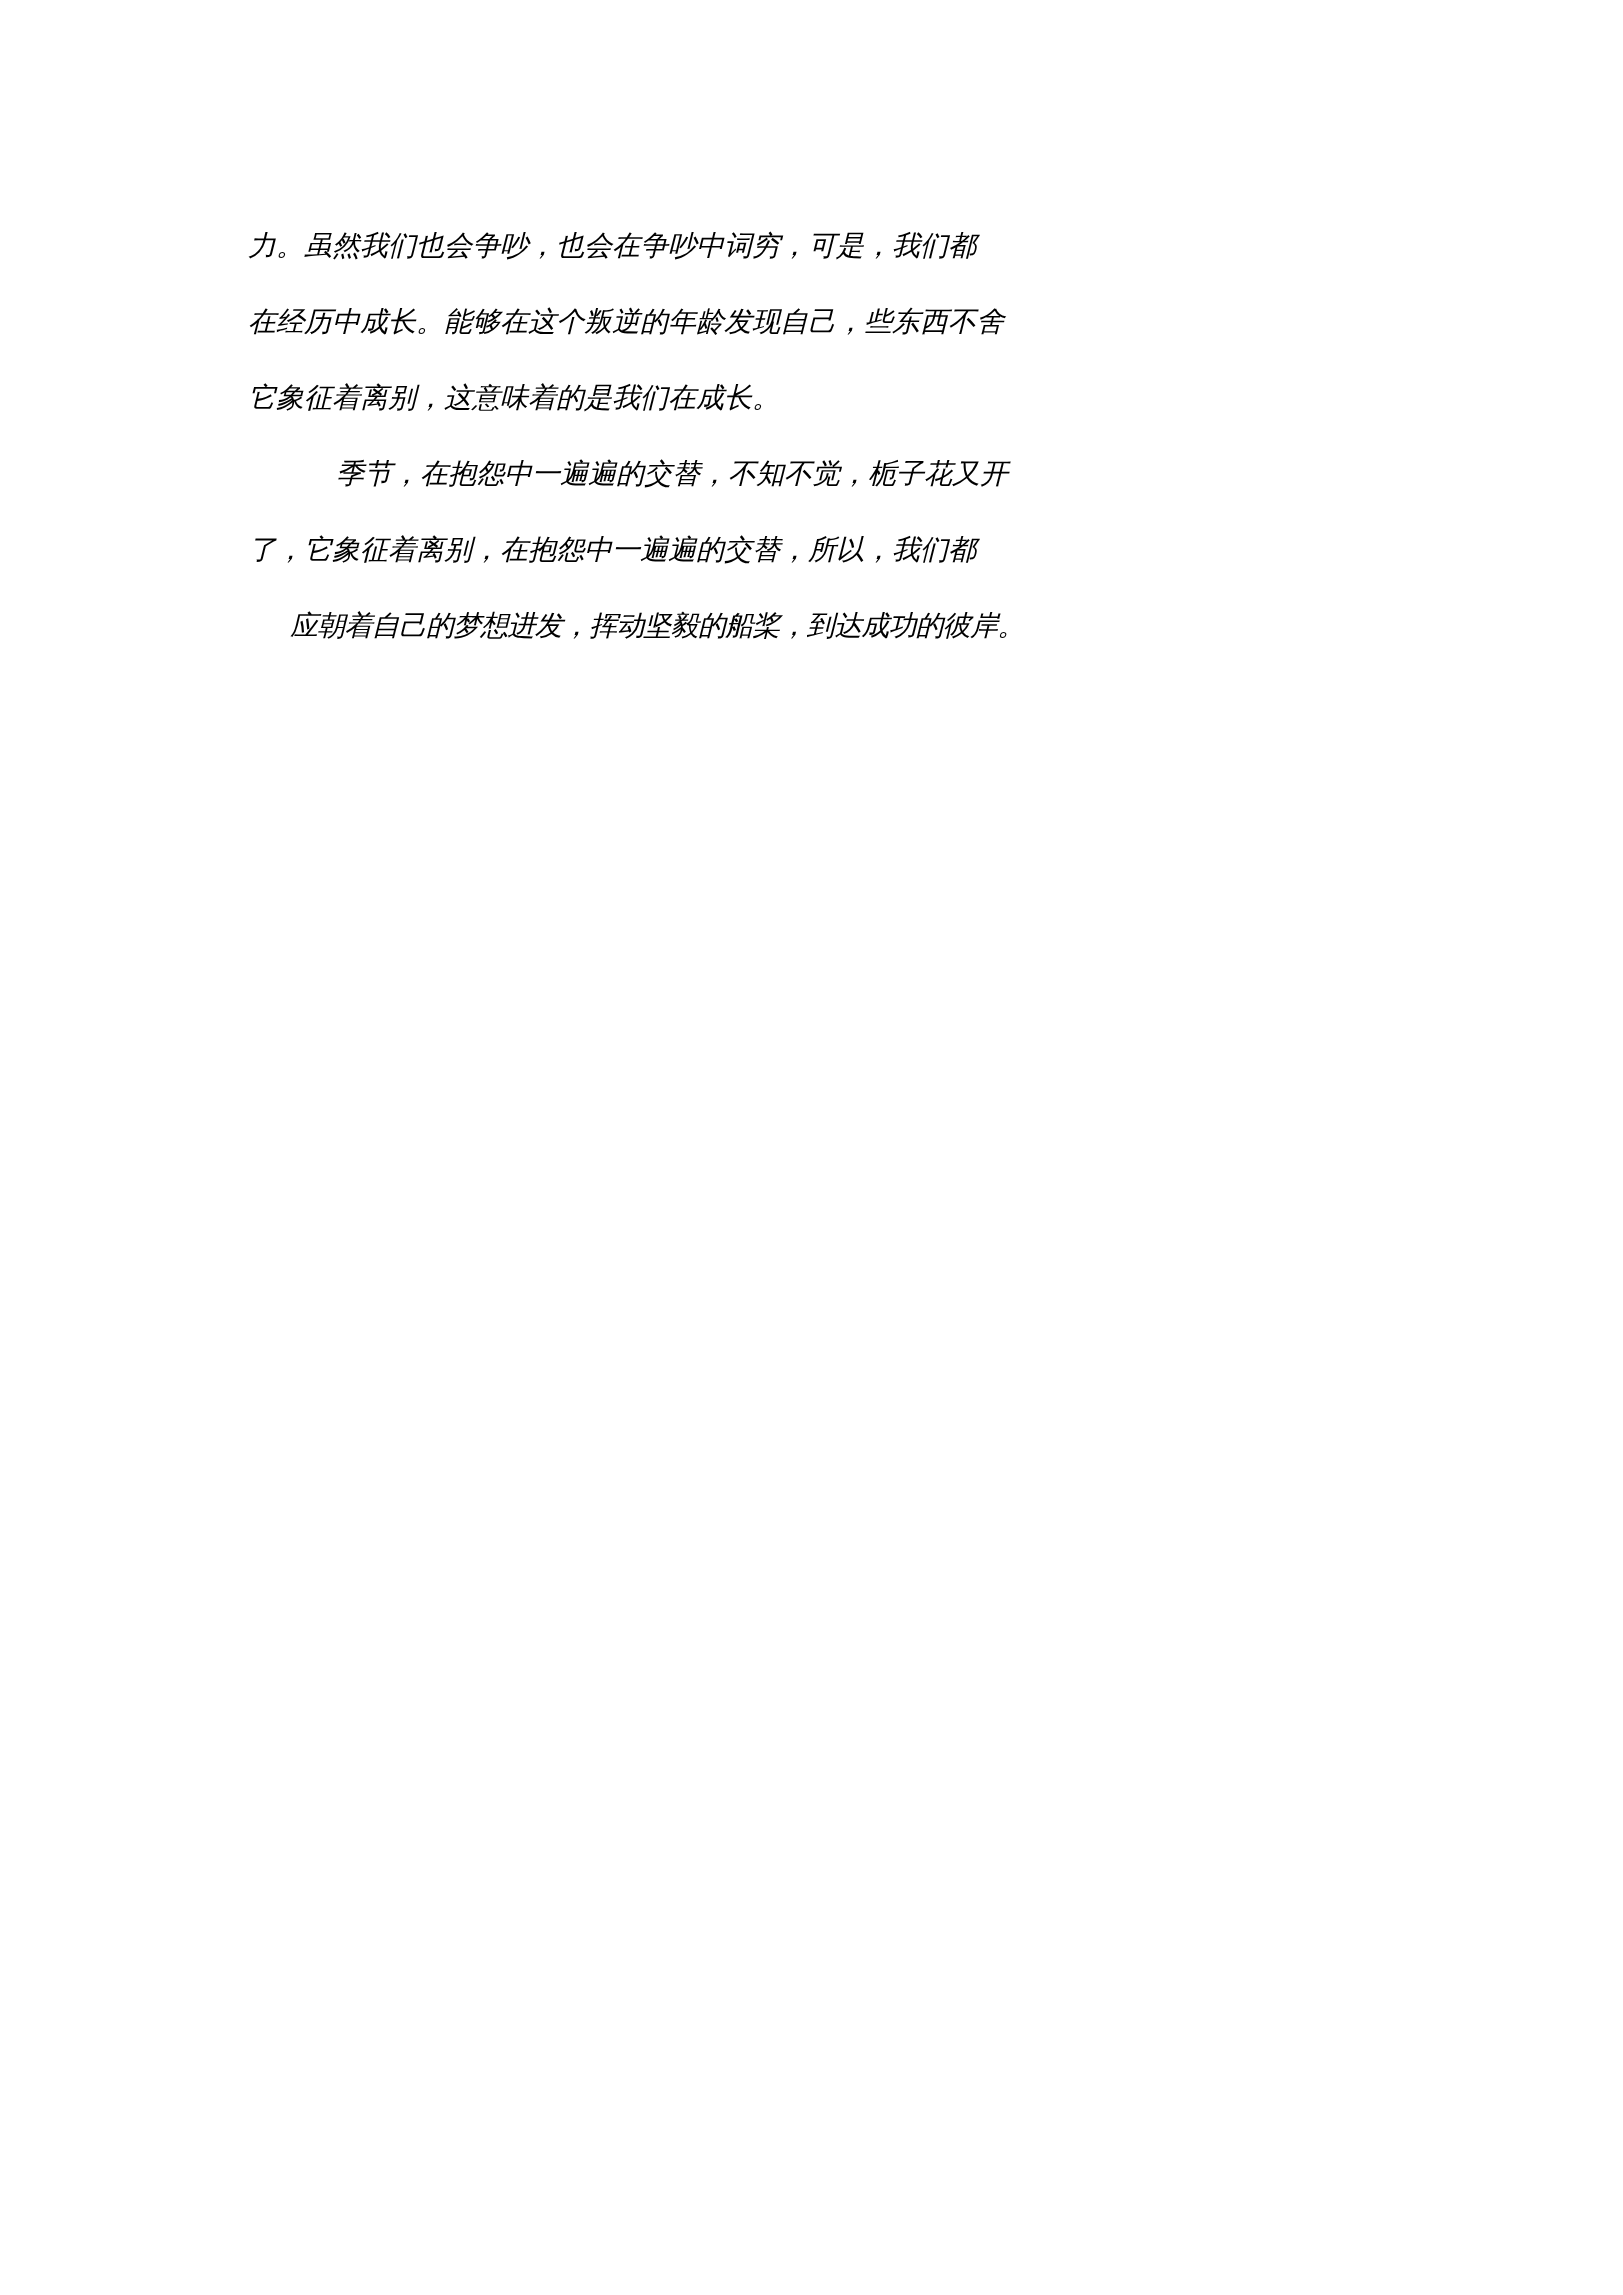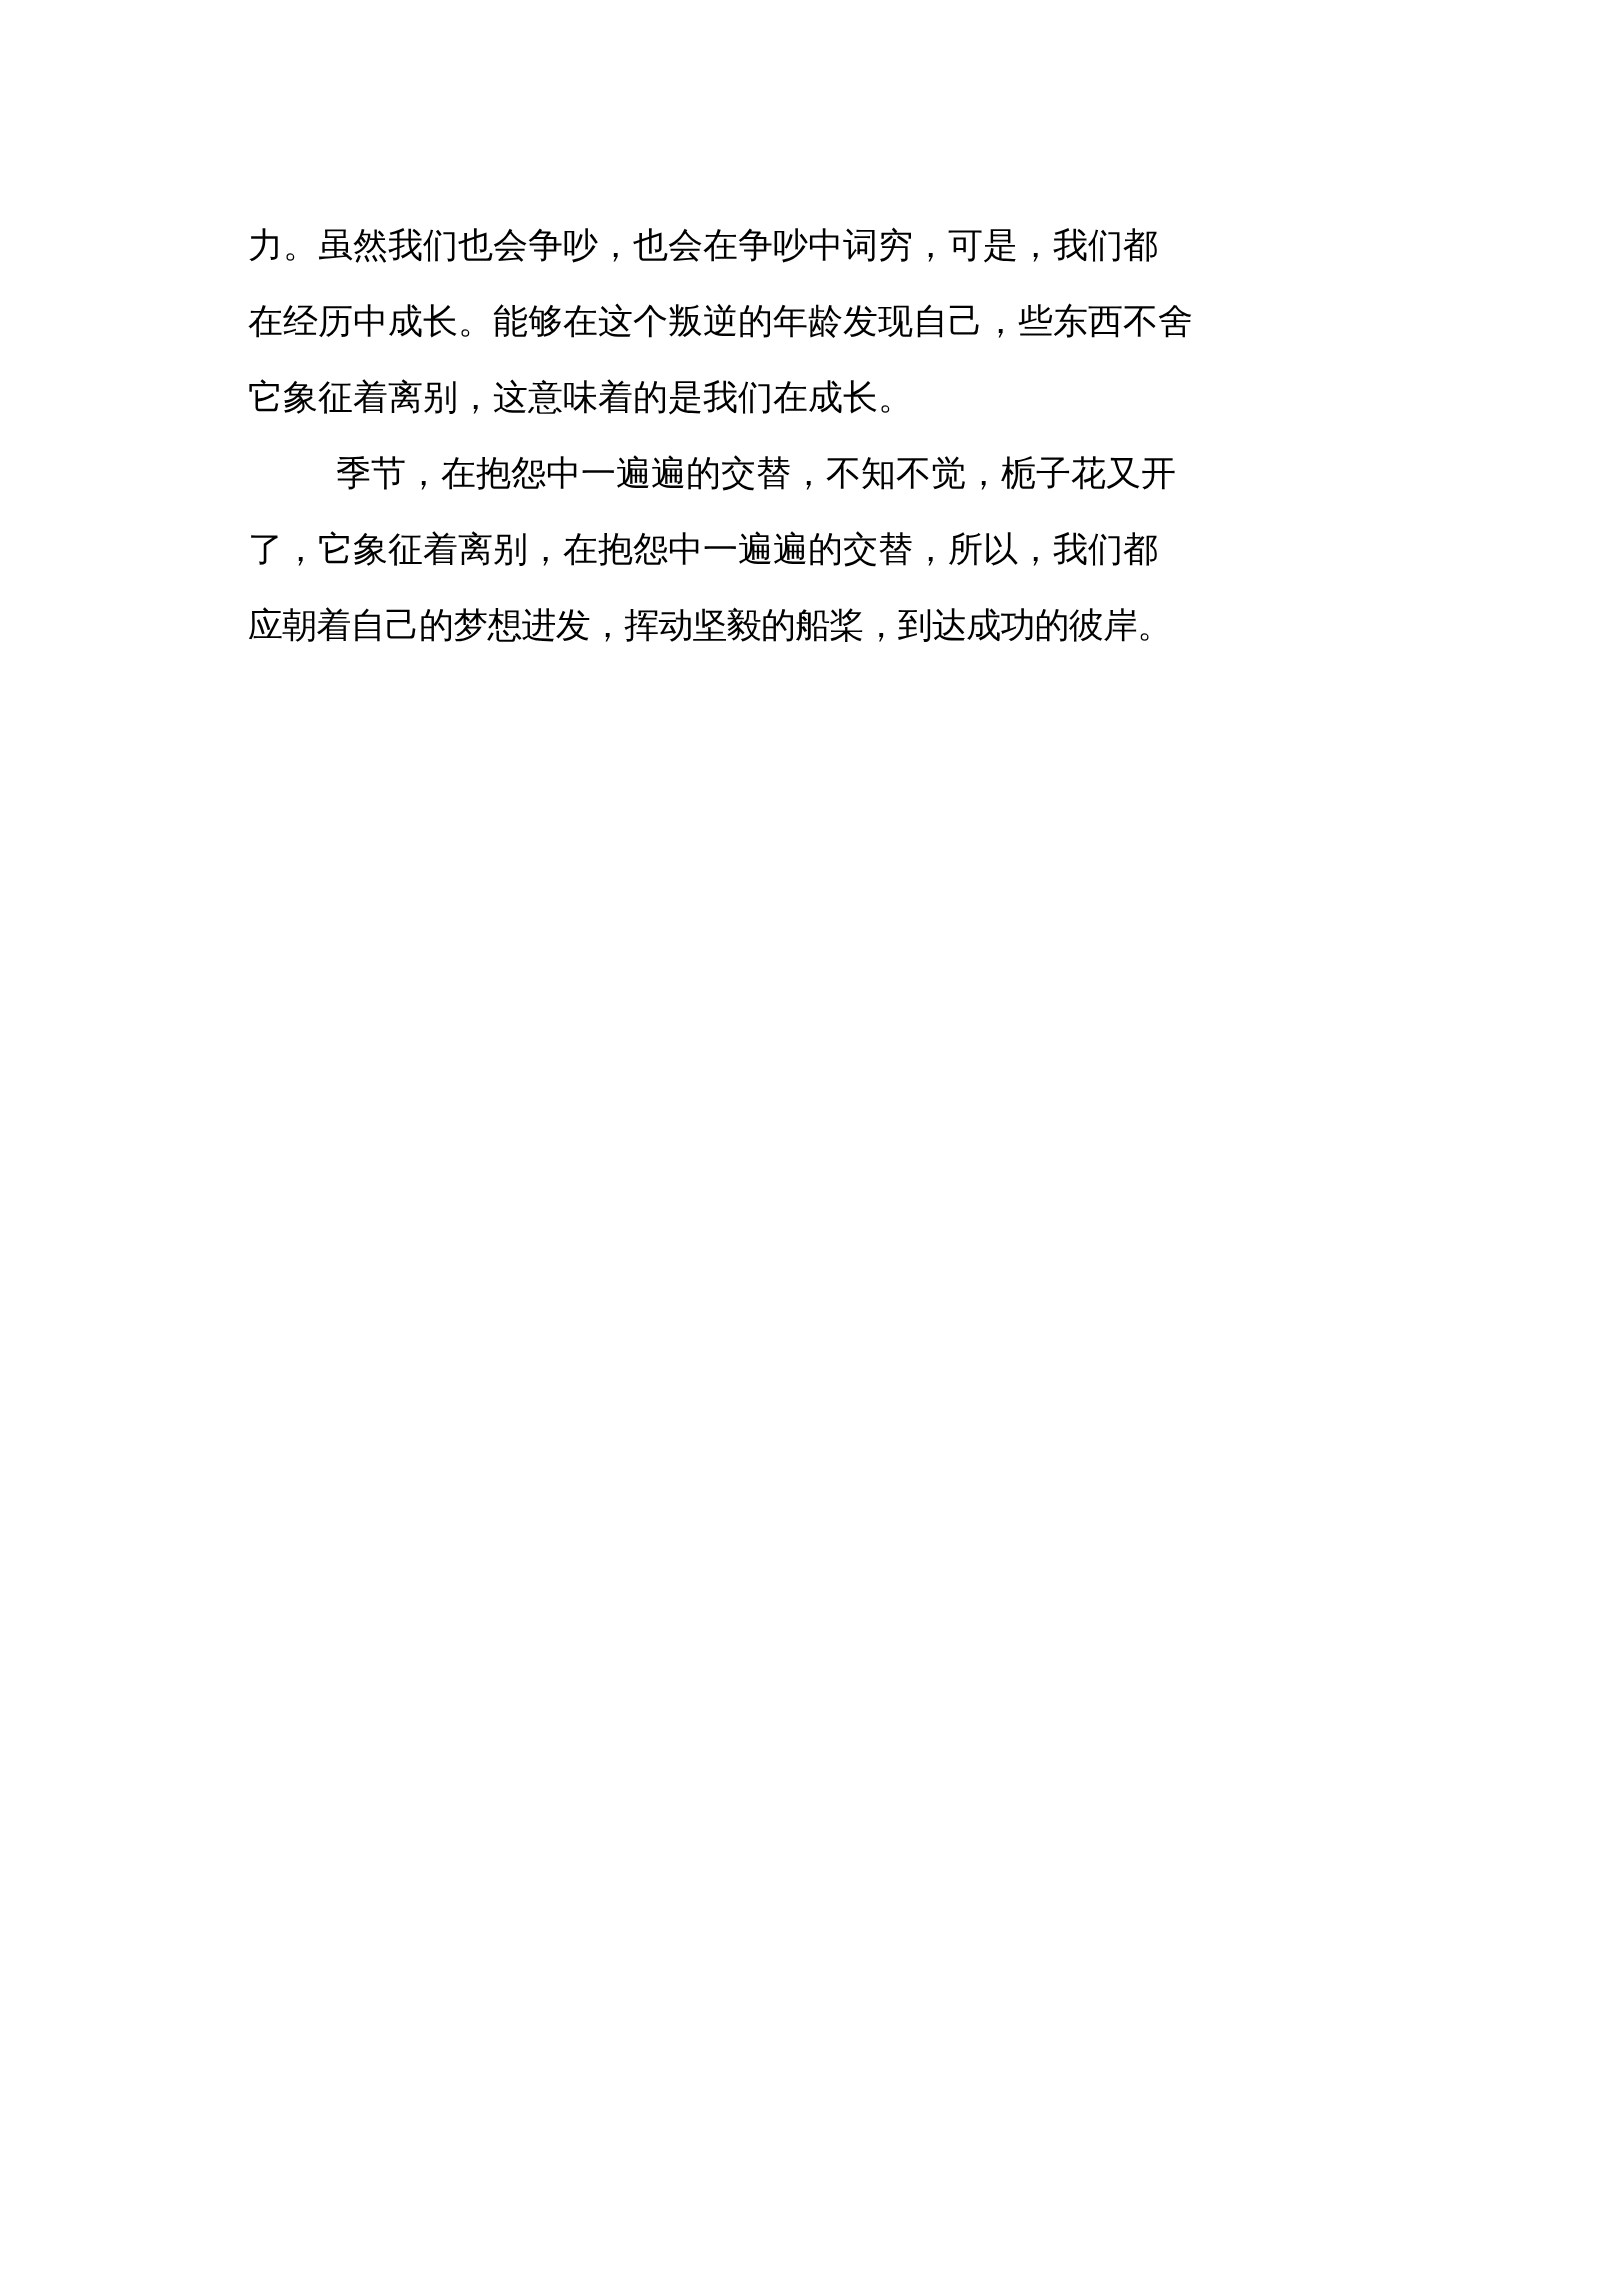--- a/index.html
+++ b/index.html
@@ -21,33 +21,35 @@
     height: 2295px;
     background: #ffffff;
   }
   .text-block {
     position: absolute;
     left: 248px;
     top: 208px;
     width: 1189px;
     color: #000000;
     font-family: "Liberation Serif", "DejaVu Serif", serif;
-    font-size: 35px;
+    font-style: italic;
+    font-size: 28px;
     line-height: 76px;
     font-weight: 400;
   }
   .text-line {
     height: 76px;
     white-space: pre;
   }
   .text-line.indent {
     padding-left: 88px;
   }
   .text-line.tight {
     letter-spacing: -0.8px;
+    margin-left: 42px;
   }
 </style>
 </head>
 <body>
 
 <div class="page">
   <div class="text-block">
     <div class="text-line">力。虽然我们也会争吵，也会在争吵中词穷，可是，我们都</div>
     <div class="text-line">在经历中成长。能够在这个叛逆的年龄发现自己，些东西不舍</div>
     <div class="text-line">它象征着离别，这意味着的是我们在成长。</div>

